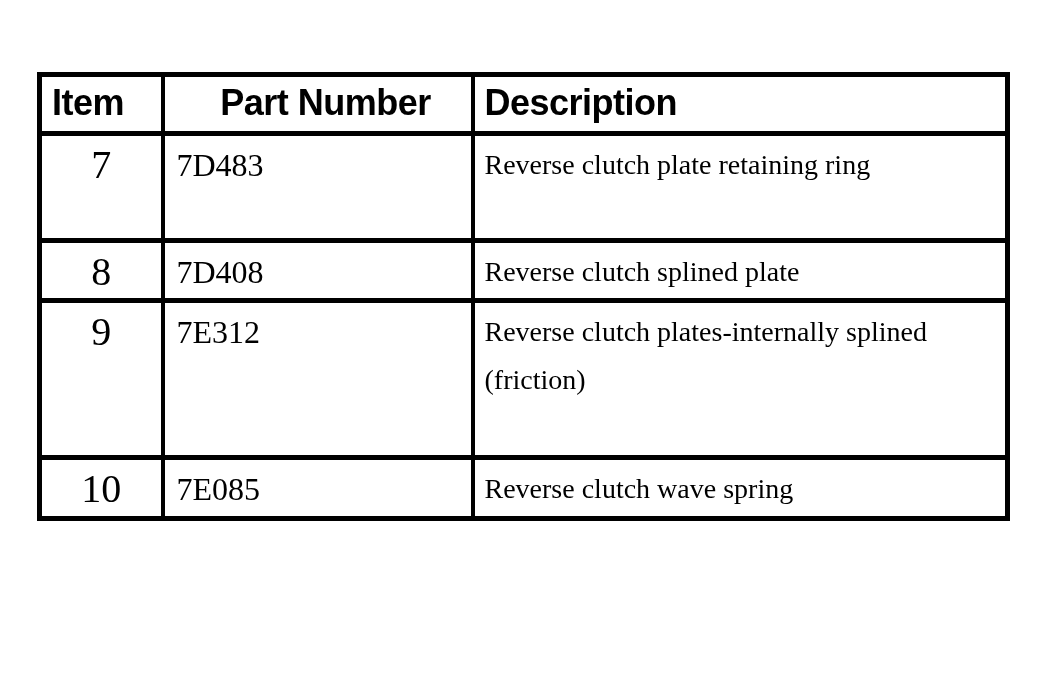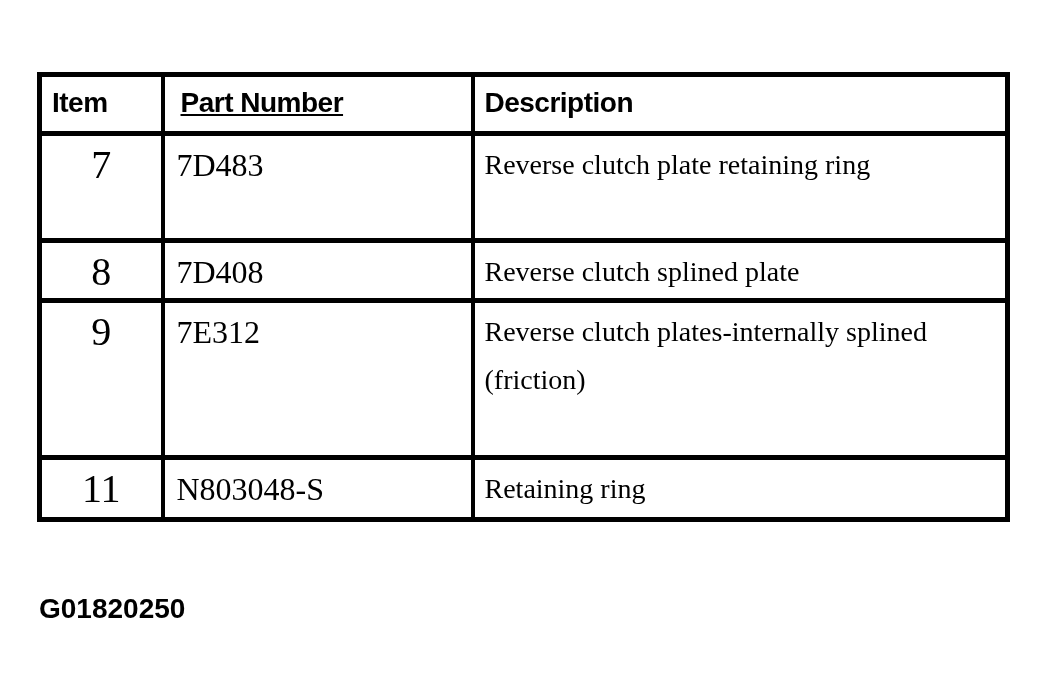--- a/index.html
+++ b/index.html
@@ -43,27 +43,27 @@
   tr.r-head   { height: 59px;  }
   tr.r-seven  { height: 107px; }
   tr.r-eight  { height: 60px;  }
   tr.r-nine   { height: 157px; }
   tr.r-ten    { height: 61px;  }
   tr.r-eleven { height: 62px;  }
 
   th.h-cell {
     font-family: "Liberation Sans", sans-serif;
     font-weight: 700;
-    font-size: 28px;
+    font-size: 36px;
     letter-spacing: -0.5px;
     vertical-align: middle;
     text-align: left;
     padding: 0 0 2px 10px;
   }
-  th.h-part { text-align: left; padding-left: 16px; text-decoration: underline; }
+  th.h-part { text-align: center; padding-left: 16px; }
 
   td.c-item-cell {
     font-size: 40px;
     line-height: 48px;
     text-align: center;
     vertical-align: top;
     padding-top: 5px;
   }
   td.c-part-cell {
     font-size: 32px;
@@ -118,24 +118,23 @@
       <td class="c-part-cell">7D408</td>
       <td class="c-desc-cell">Reverse clutch splined plate</td>
     </tr>
 
     <tr class="r-nine">
       <td class="c-item-cell">9</td>
       <td class="c-part-cell">7E312</td>
       <td class="c-desc-cell">Reverse clutch plates-internally splined (friction)</td>
     </tr>
 
+    <tr class="r-ten">
+      <td class="c-item-cell">10</td>
+      <td class="c-part-cell">7E085</td>
+      <td class="c-desc-cell">Reverse clutch wave spring</td>
+    </tr>
 
-    <tr class="r-eleven">
-      <td class="c-item-cell">11</td>
-      <td class="c-part-cell">N803048-S</td>
-      <td class="c-desc-cell">Retaining ring</td>
-    </tr>
   </tbody>
     </table>
 
-  <div class="figure-id">G01820250</div>
 
 </div>
 
 </body></html>

